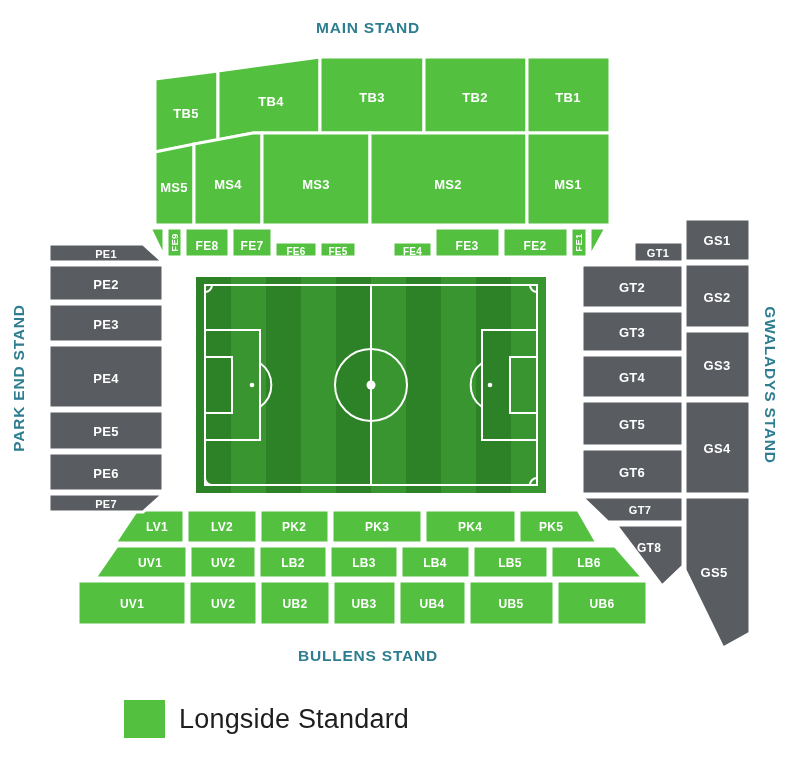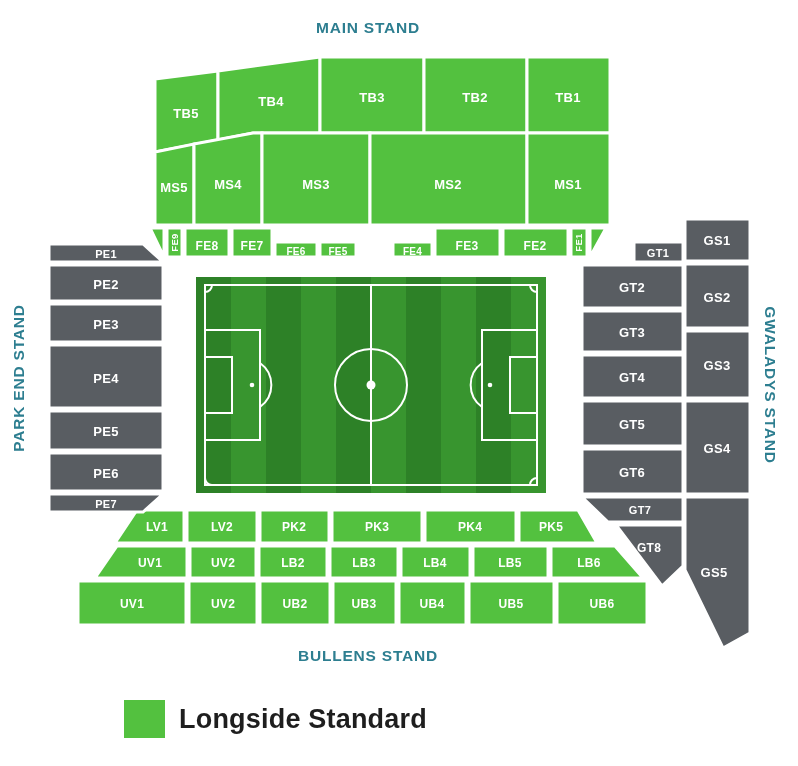--- a/index.html
+++ b/index.html
@@ -4,21 +4,21 @@
 <style>
   html,body{margin:0;padding:0;background:#ffffff;}
   body{font-family:"Liberation Sans",sans-serif;}
   .stage{position:relative;width:798px;height:766px;background:#fff;overflow:hidden;}
   svg{position:absolute;left:0;top:0;}
   svg text{font-family:"Liberation Sans","DejaVu Sans",sans-serif;font-weight:700;}
   .sec-label{fill:#ffffff;letter-spacing:.3px;}
   .stand-title{letter-spacing:.8px;}
   .legend{position:absolute;left:124px;top:700px;display:flex;align-items:center;gap:14px;}
   .legend-swatch{width:41px;height:38px;display:inline-block;}
-  .legend-label{font-size:27px;color:#1e1e1e;font-weight:700;letter-spacing:.2px;
+  .legend-label{font-size:27px;color:#1e1e1e;font-weight:400;letter-spacing:.2px;
     font-family:"Liberation Sans","DejaVu Sans",sans-serif;}
 </style>
 </head>
 <body>
 
 <div class="stage">
 
   <svg id="map-svg" width="798" height="766" viewBox="0 0 798 766">
     <defs>
       <clipPath id="pitchClip">

